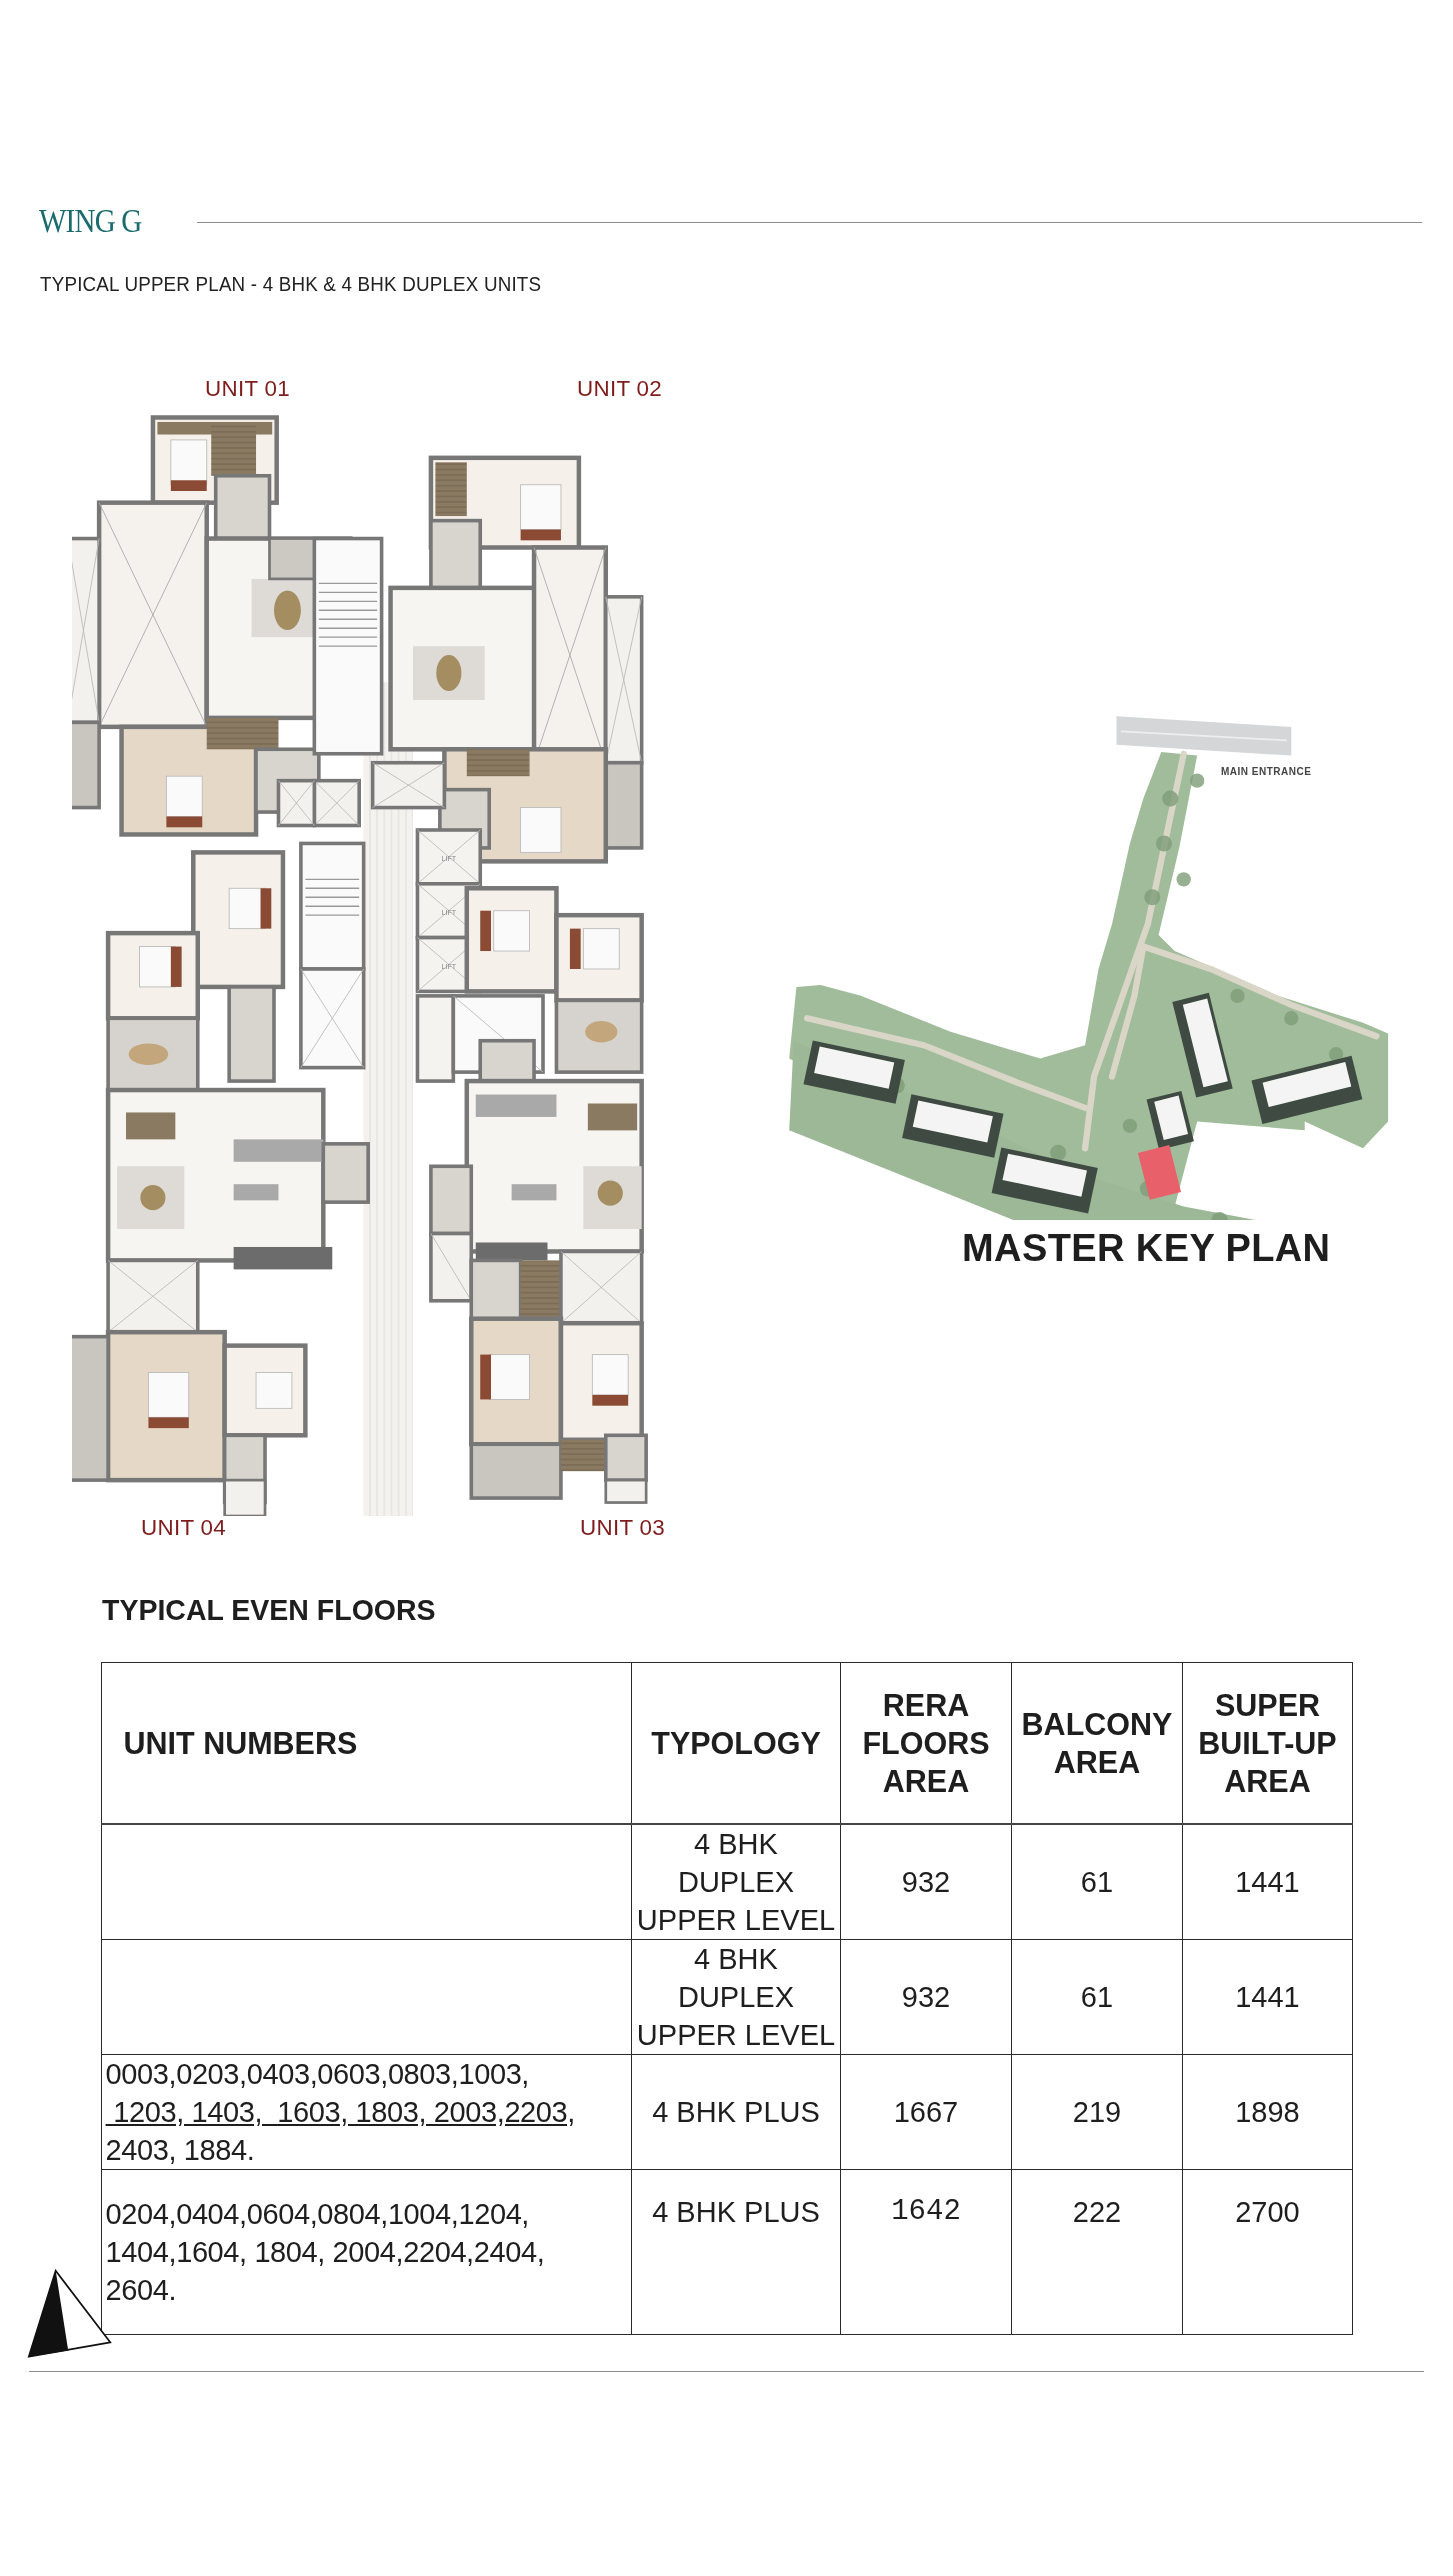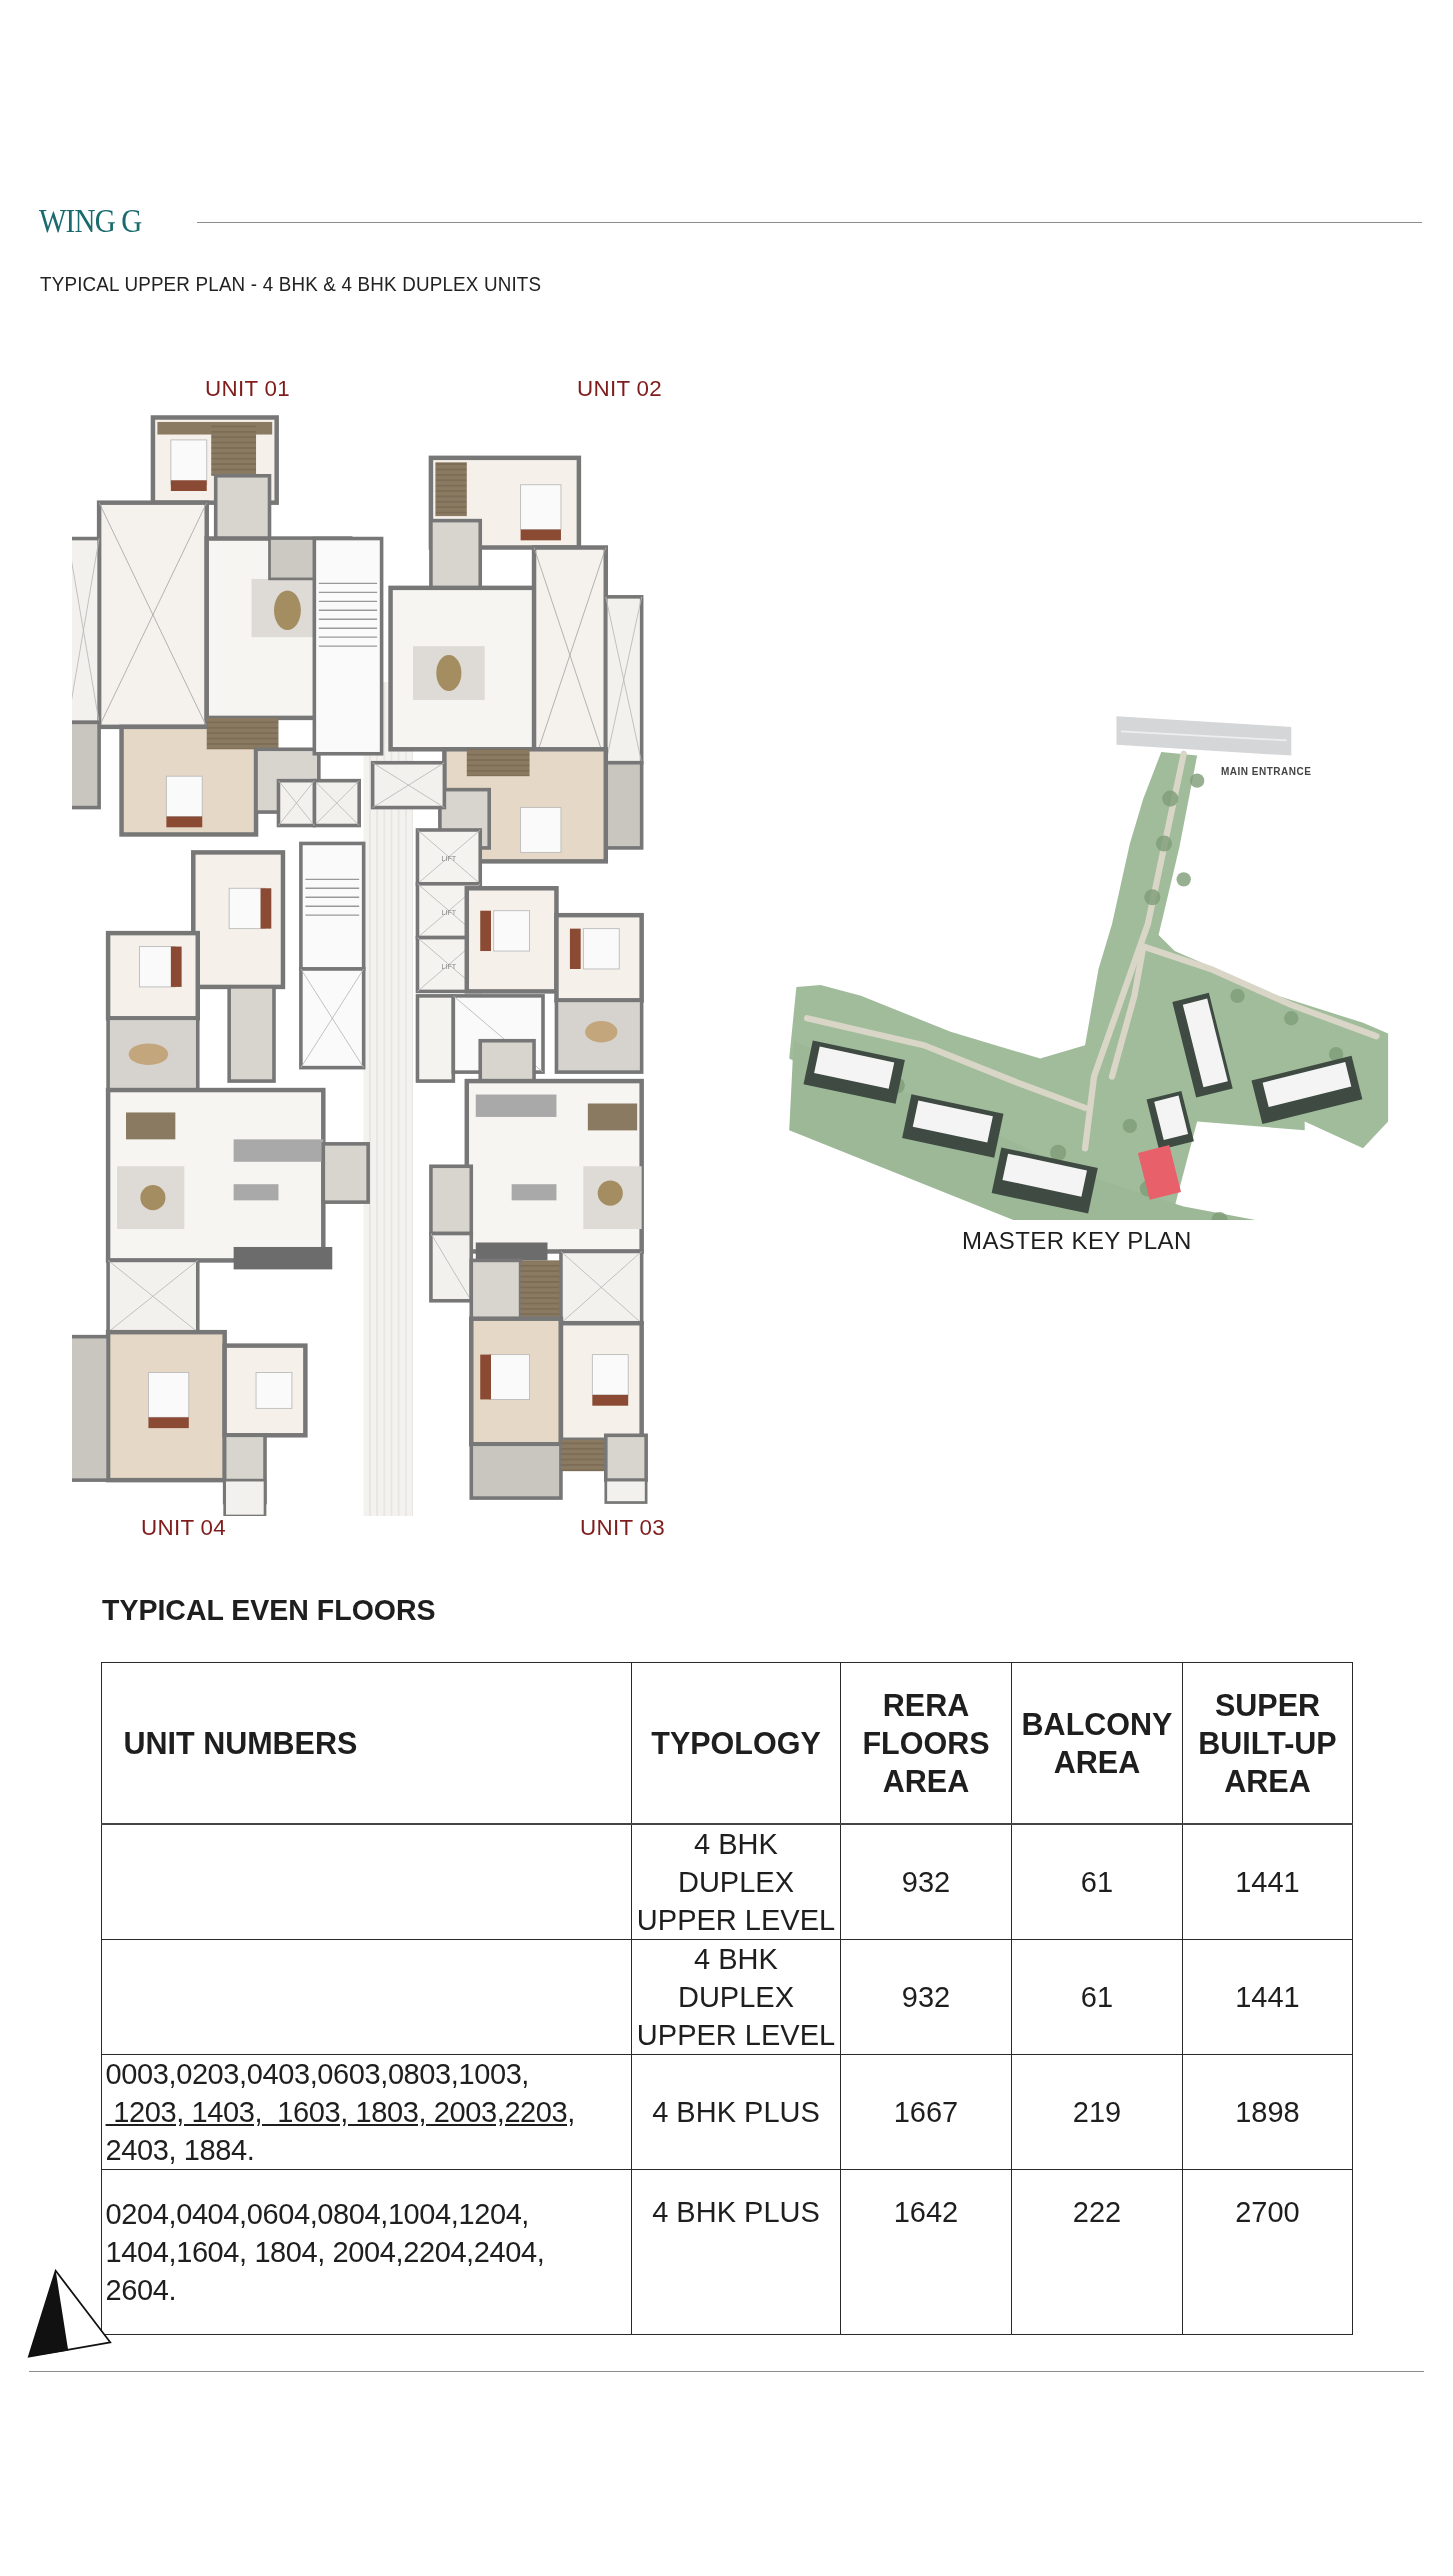--- a/index.html
+++ b/index.html
@@ -16,21 +16,21 @@
 
   .unit-label { font-size: 22.4px; color: #7f1d1d; white-space: nowrap; letter-spacing: 0.3px; }
 
   
   .plan { left: 72px; top: 413px; width: 673px; height: 1103px; }
   .plan svg { width: 100%; height: 100%; display: block; }
 
   
   .keyplan { left: 789px; top: 700px; width: 628px; height: 520px; }
   .keyplan svg { width: 100%; height: 100%; display: block; }
-  .keyplan-title { left: 962px; top: 1227px; font-size: 24px; font-weight: normal; letter-spacing: 0.4px; color: #1e1e1e; white-space: nowrap; }
+  .keyplan-title { left: 962px; top: 1227px; font-size: 38px; font-weight: bold; letter-spacing: 0.4px; color: #1e1e1e; white-space: nowrap; }
   .entrance-label { left: 1221px; top: 766px; font-size: 10px; font-weight: bold; color: #444; letter-spacing: 0.5px; white-space: nowrap; }
 
   
   .table-title { left: 102px; top: 1593px; font-size: 30px; font-weight: bold; color: #1e1e1e; white-space: nowrap;
     transform: scaleX(0.95); transform-origin: left center; }
   table.area-table { position: absolute; left: 101px; top: 1662px; width: 1251px; border-collapse: collapse; table-layout: fixed; }
   .area-table col.c1 { width: 530px; }
   .area-table col.c2 { width: 209px; }
   .area-table col.c3 { width: 171px; }
   .area-table col.c4 { width: 171px; }
@@ -370,21 +370,21 @@
     <td>1898</td>
   </tr>
 
   <tr class="r-tall">
     <td class="units">
       <div>0204,0404,0604,0804,1004,1204,</div>
           <div>1404,1604, 1804, 2004,2204,2404,</div>
           <div>2604.</div>
     </td>
     <td style="vertical-align:top; padding-top:23px;">4 BHK PLUS</td>
-    <td style="vertical-align:top; padding-top:23px;">1642</td>
+    <td style="vertical-align:top; padding-top:23px;font-family:Liberation Mono, monospace;">1642</td>
     <td style="vertical-align:top; padding-top:23px;">222</td>
     <td style="vertical-align:top; padding-top:23px;">2700</td>
   </tr>
 </tbody>
   </table>
 
 <div class="abs north-arrow">
   <svg viewBox="0 0 96 104" width="86" height="93" xmlns="http://www.w3.org/2000/svg">
     <polygon points="32,2 93,82 2,98" fill="#ffffff" stroke="#111" stroke-width="2"></polygon>
     <polygon points="32,2 46,91 2,98" fill="#111"></polygon>

